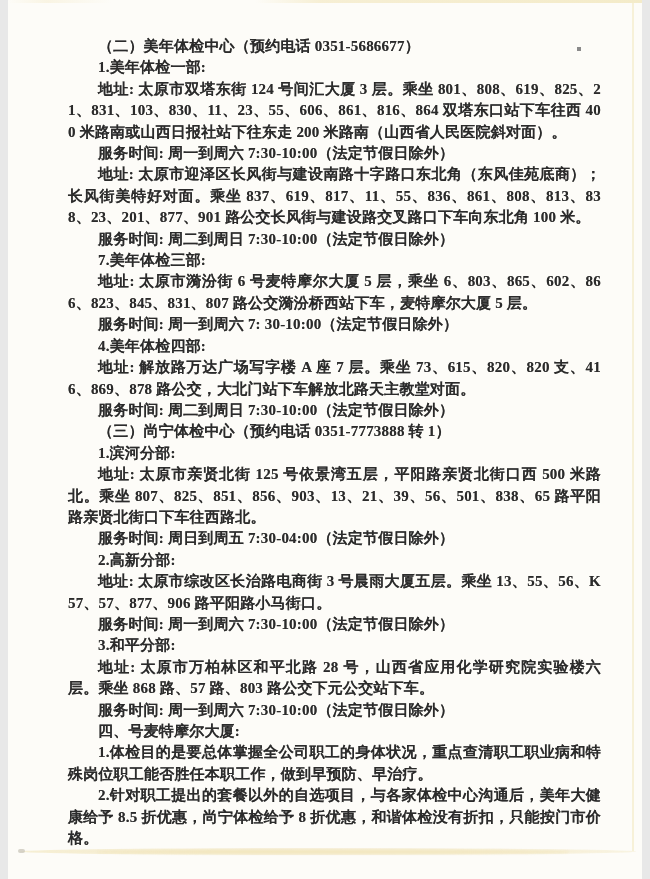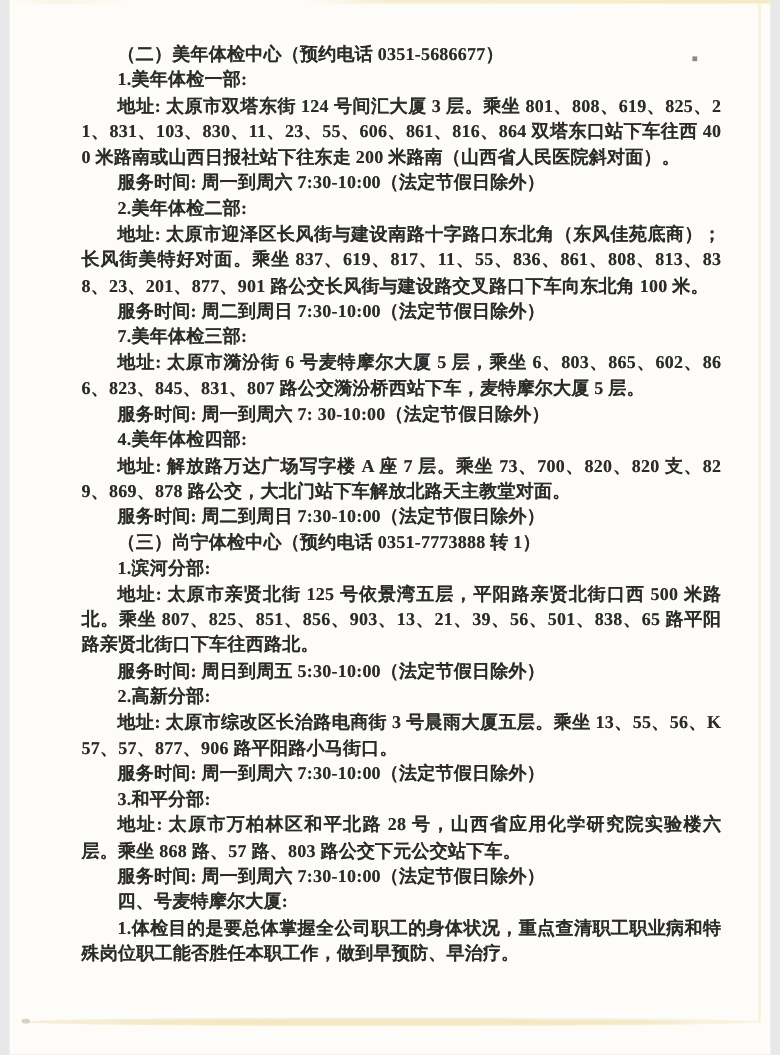--- a/index.html
+++ b/index.html
@@ -98,48 +98,48 @@
 <div class="page">
 
   <div class="doc">
 
     <p>（二）美年体检中心（预约电话 0351-5686677）</p>
 
     <p>1.美年体检一部:</p>
     <p>地址: 太原市双塔东街 124 号间汇大厦 3 层。乘坐 801、808、619、825、21、831、103、830、11、23、55、606、861、816、864 双塔东口站下车往西 400 米路南或山西日报社站下往东走 200 米路南（山西省人民医院斜对面）。</p>
     <p>服务时间: 周一到周六 7:30-10:00（法定节假日除外）</p>
 
-    <p>2.美年体检二部:</p>
     <p>地址: 太原市迎泽区长风街与建设南路十字路口东北角（东风佳苑底商）；长风街美特好对面。乘坐 837、619、817、11、55、836、861、808、813、838、23、201、877、901 路公交长风街与建设路交叉路口下车向东北角 100 米。</p>
     <p>服务时间: 周二到周日 7:30-10:00（法定节假日除外）</p>
 
     <p>7.美年体检三部:</p>
     <p>地址: 太原市漪汾街 6 号麦特摩尔大厦 5 层，乘坐 6、803、865、602、866、823、845、831、807 路公交漪汾桥西站下车，麦特摩尔大厦 5 层。</p>
     <p>服务时间: 周一到周六 7: 30-10:00（法定节假日除外）</p>
 
     <p>4.美年体检四部:</p>
-    <p>地址: 解放路万达广场写字楼 A 座 7 层。乘坐 73、700、820、820 支、829、869、878 路公交，大北门站下车解放北路天主教堂对面。</p>
+    <p>地址: 解放路万达广场写字楼 A 座 7 层。乘坐 73、615、820、820 支、416、869、878 路公交，大北门站下车解放北路天主教堂对面。</p>
     <p>服务时间: 周二到周日 7:30-10:00（法定节假日除外）</p>
 
     <p>（三）尚宁体检中心（预约电话 0351-7773888 转 1）</p>
 
     <p>1.滨河分部:</p>
     <p>地址: 太原市亲贤北街 125 号依景湾五层，平阳路亲贤北街口西 500 米路北。乘坐 807、825、851、856、903、13、21、39、56、501、838、65 路平阳路亲贤北街口下车往西路北。</p>
-    <p>服务时间: 周日到周五 5:30-10:00（法定节假日除外）</p>
+    <p>服务时间: 周日到周五 7:30-04:00（法定节假日除外）</p>
 
     <p>2.高新分部:</p>
     <p>地址: 太原市综改区长治路电商街 3 号晨雨大厦五层。乘坐 13、55、56、K57、57、877、906 路平阳路小马街口。</p>
     <p>服务时间: 周一到周六 7:30-10:00（法定节假日除外）</p>
 
     <p>3.和平分部:</p>
     <p>地址: 太原市万柏林区和平北路 28 号，山西省应用化学研究院实验楼六层。乘坐 868 路、57 路、803 路公交下元公交站下车。</p>
     <p>服务时间: 周一到周六 7:30-10:00（法定节假日除外）</p>
 
     <p>四、号麦特摩尔大厦:</p>
     <p>1.体检目的是要总体掌握全公司职工的身体状况，重点查清职工职业病和特殊岗位职工能否胜任本职工作，做到早预防、早治疗。</p>
+    <p>2.针对职工提出的套餐以外的自选项目，与各家体检中心沟通后，美年大健康给予 8.5 折优惠，尚宁体检给予 8 折优惠，和谐体检没有折扣，只能按门市价格。</p>
 
   </div>
 
   <div class="paper-edge-top"></div>
   <div class="paper-edge-right"></div>
   <div class="paper-edge-bottom"></div>
   <div class="paper-edge-bottom2"></div>
   <div class="speck-a"></div>
   <div class="speck-b"></div>
   <div class="speck-c"></div>

